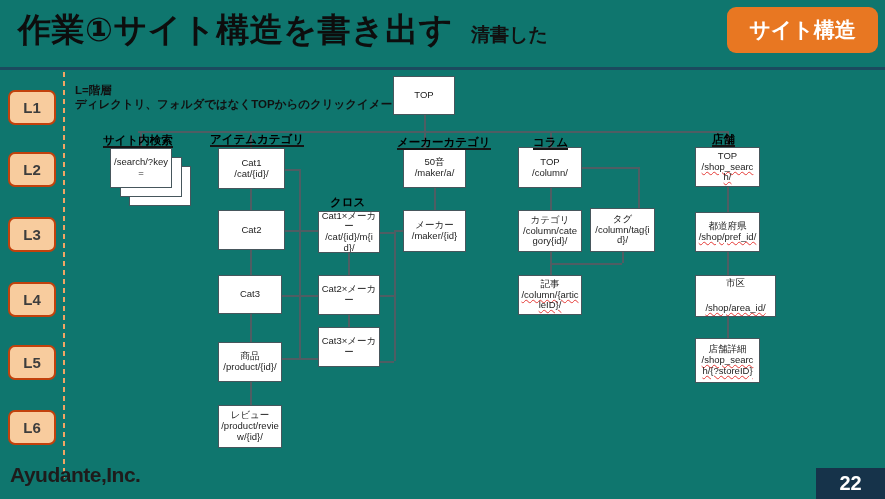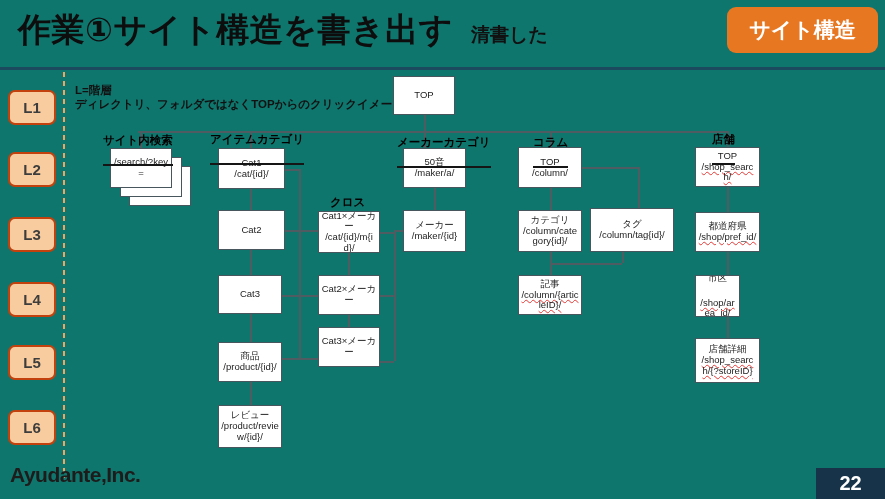--- a/index.html
+++ b/index.html
@@ -26,21 +26,21 @@
 
   
   #diagram{position:absolute;left:0;top:0;width:885px;height:499px;}
   .seg{position:absolute;background:#4F5D63;}
   .node{position:absolute;background:#fff;border:1.5px solid #46565C;box-sizing:border-box;
         display:flex;flex-direction:column;align-items:center;justify-content:center;
         font-size:9.5px;line-height:1.13;color:#1c1c1c;text-align:center;
         padding:1px 2px;overflow:hidden;word-break:break-all;}
   .node.shadow{background:#fff;}
   .hdr{position:absolute;font-weight:700;font-size:11.5px;color:#000;line-height:1.05;
-       border-bottom:2px solid #151515;padding-bottom:18px;white-space:nowrap;}
+       border-bottom:2px solid #151515;padding-bottom:0;white-space:nowrap;}
   .hdr.nou{border-bottom:none;}
   .sq{text-decoration-line:underline;text-decoration-style:wavy;
       text-decoration-color:#E53935;text-decoration-thickness:1px;text-underline-offset:1px;}
 
   
   .logo{position:absolute;left:10px;top:463px;font-size:21px;font-weight:800;color:#1e1b1b;letter-spacing:-0.5px;}
   .pagebox{position:absolute;right:0;bottom:0;width:69px;height:31px;background:#16334A;color:#fff;
            font-size:20px;font-weight:800;display:flex;align-items:center;justify-content:center;}
 </style>
 </head>
@@ -151,37 +151,37 @@
         <div>/maker/{id}</div>
       </div>
       <div class="node" style="left: 518px; top: 147px; width: 64px; height: 41px;">
         <div>TOP</div>
         <div>/column/</div>
       </div>
       <div class="node" style="left: 518px; top: 210px; width: 64px; height: 42px;">
         <div>カテゴリ</div>
         <div>/column/category{id}/</div>
       </div>
-      <div class="node" style="left: 590px; top: 208px; width: 84px; height: 44px;">
+      <div class="node" style="left: 590px; top: 208px; width: 65px; height: 44px;">
         <div>タグ</div>
         <div>/column/tag{id}/</div>
       </div>
       <div class="node" style="left: 518px; top: 275px; width: 64px; height: 40px;">
         <div>記事</div>
         <div class="sq">/column/{articleID}/</div>
       </div>
       <div class="node" style="left: 695px; top: 147px; width: 65px; height: 40px;">
         <div>TOP</div>
         <div class="sq">/shop_search/</div>
       </div>
       <div class="node" style="left: 695px; top: 212px; width: 65px; height: 40px;">
         <div>都道府県</div>
         <div class="sq">/shop/pref_id/</div>
       </div>
-      <div class="node" style="left: 695px; top: 275px; width: 45px; height: 42px; gap: 14px;">
+      <div class="node" style="left: 695px; top: 275px; width: 81px; height: 42px; gap: 14px;">
         <div>市区</div>
         <div class="sq">/shop/area_id/</div>
       </div>
       <div class="node" style="left: 695px; top: 338px; width: 65px; height: 45px;">
         <div>店舗詳細</div>
         <div class="sq">/shop_search/{?storeID}</div>
       </div>
       <div class="hdr" style="left: 103px; top: 134px;">サイト内検索</div>
       <div class="hdr" style="left: 210px; top: 133px;">アイテムカテゴリ</div>
       <div class="hdr" style="left: 397px; top: 136px;">メーカーカテゴリ</div>

